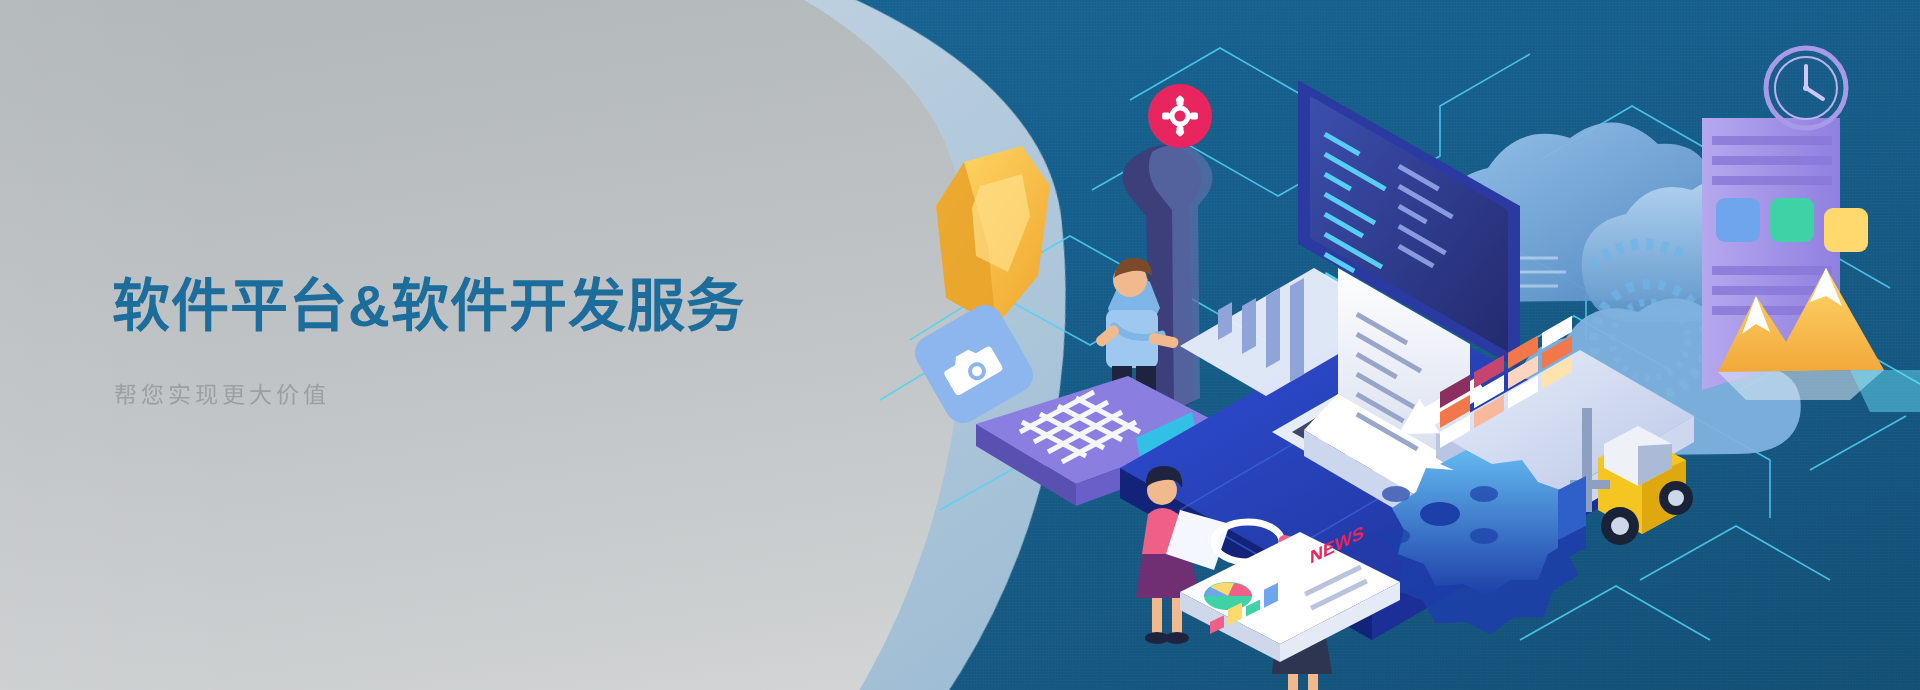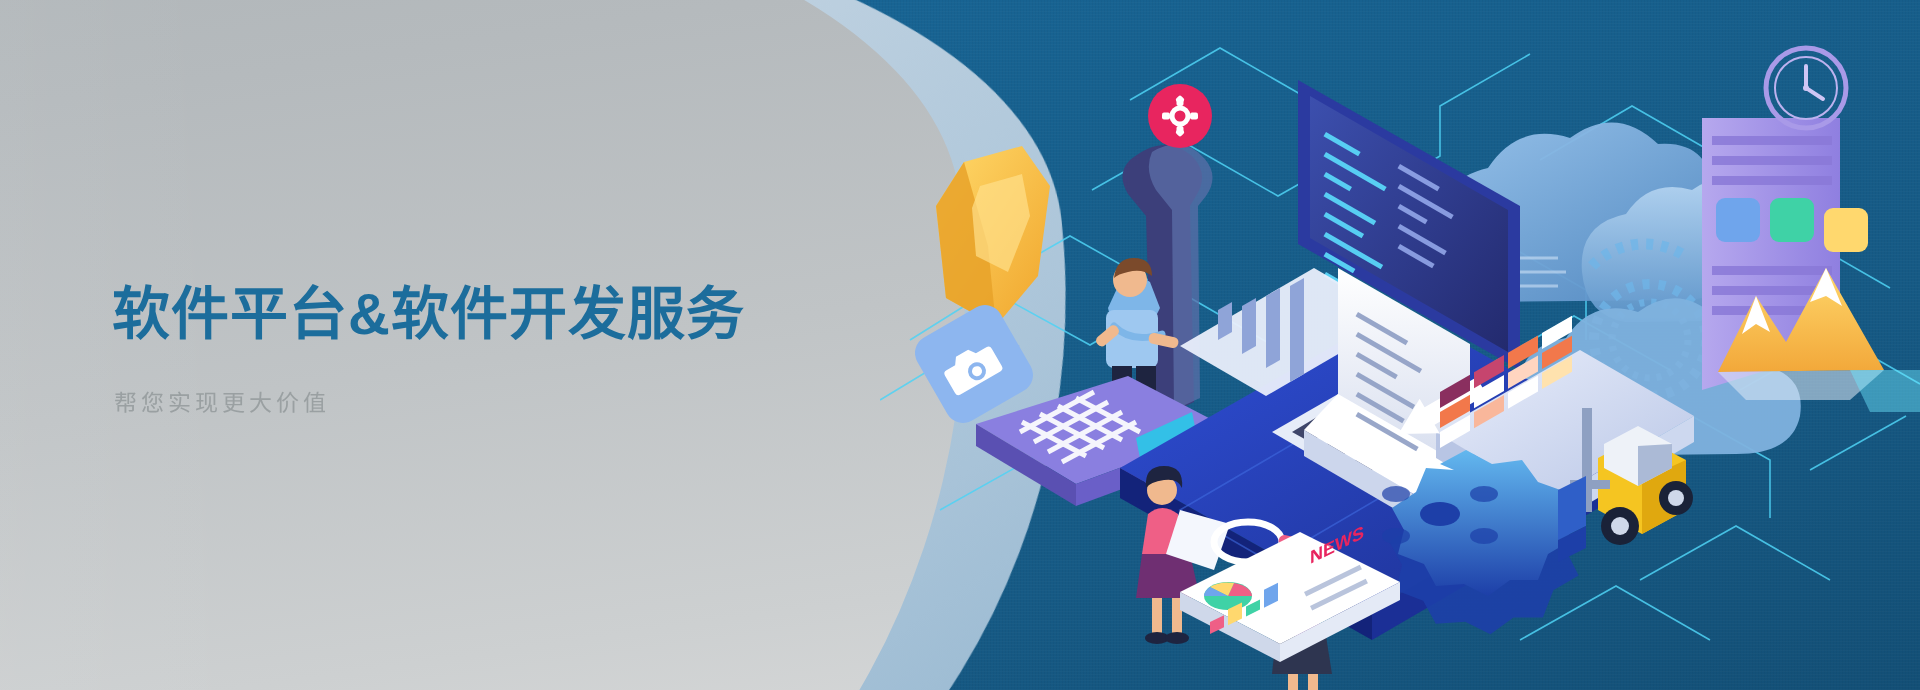--- a/index.html
+++ b/index.html
@@ -36,21 +36,21 @@
     border-radius:0 100% 60% 0 / 0 60% 100% 0;
     background:linear-gradient(178deg,#aeb4b7 0%,#b5babd 22%,#c0c4c6 48%,#cdd0d1 72%,#d9dada 88%,#e0e0df 100%);
     transform:rotate(-6deg);
   }
   .panel-grey::after{
     content:"";position:absolute;inset:0;border-radius:inherit;
     background:linear-gradient(92deg,rgba(255,255,255,.18) 0%,rgba(255,255,255,0) 55%);
   }
 
   
-  .copy{position:absolute;left:112px;top:280px;width:760px;}
+  .copy{position:absolute;left:112px;top:272px;width:760px;}
   .headline{
     margin:0;font-size:58px;line-height:1.18;font-weight:700;
     color:#1c6d9c;letter-spacing:1px;white-space:nowrap;
   }
   .subhead{
     margin:36px 0 8px 2px;font-size:23px;font-weight:400;
     color:#9aa0a2;letter-spacing:4px;
   }
 
   

